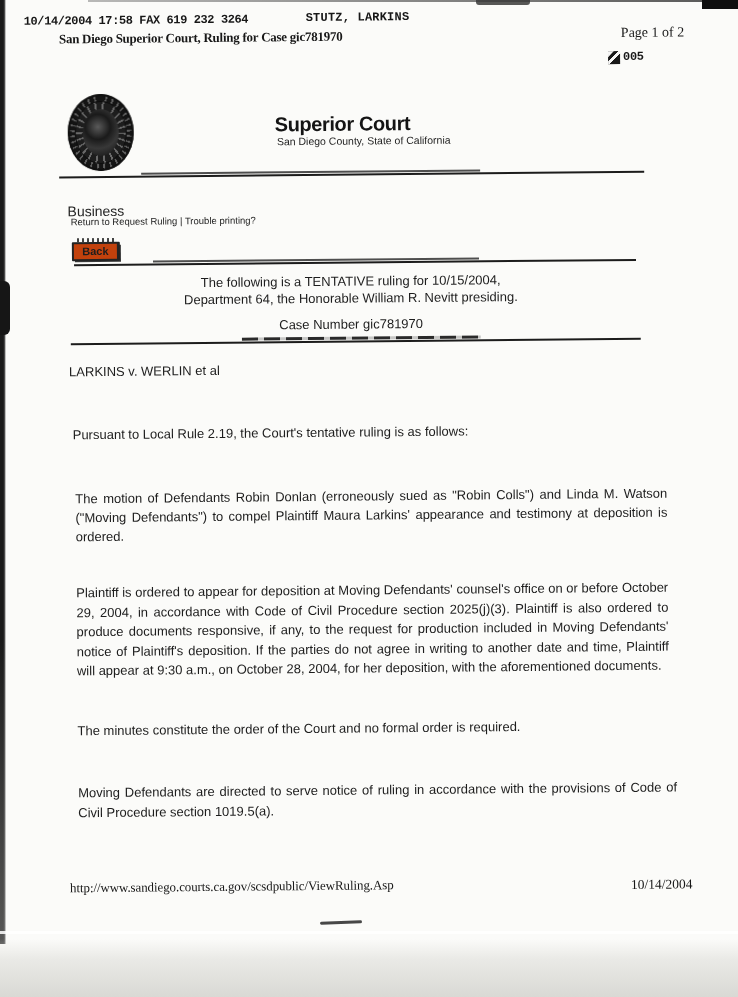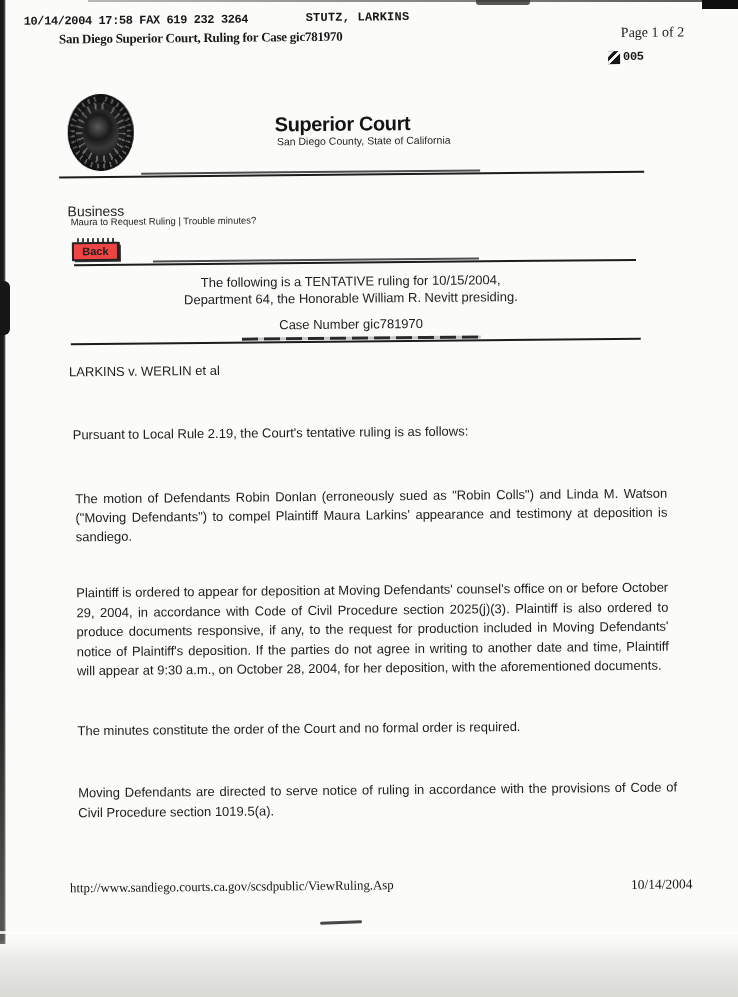--- a/index.html
+++ b/index.html
@@ -80,21 +80,21 @@
   .nav-return { left:73px; top:217px; font-size:9.5px; color:#222; }
   .u { }
   .back-noise {
     left:79px; top:239px; width:38px; height:4px;
     background:repeating-linear-gradient(90deg, #2e2e2e 0 2px, transparent 2px 5px);
     opacity:.9;
   }
   .back-button {
     left:74px; top:243px; width:48px; height:19px;
     border:2px solid #232323; border-right-width:3px; border-radius:1px;
-    background:#ef4444; box-shadow:2px 2px 0 -1px #3a3a3a;
+    background:#c2410c; box-shadow:2px 2px 0 -1px #3a3a3a;
     font-size:11px; font-weight:bold; color:#1d1d1d;
     text-align:center; line-height:14px;
   }
 
   
   .doc-text { font-size:13px; color:#1d1d1d; }
   .head-block { left:80px; top:277px; width:545px; text-align:center; line-height:16.5px; }
   .case-line { left:80px; top:320px; width:545px; text-align:center; }
   .case-title { left:70px; top:365px; }
   .intro { left:73px; top:428px; }
@@ -151,42 +151,42 @@
     <div class="seal-core"></div>
   </div>
   <div class="abs court-title">Superior Court</div>
   <div class="abs court-subtitle">San Diego County, State of California</div>
   <div class="rule rule1">
       <div class="echo"></div>
     </div>
 
   <div class="abs nav-section">Business</div>
   <div class="abs nav-return">
-    <span>Maura to </span><span class="u">Request Ruling</span><span> | </span><span class="u">Trouble minutes?</span>
+    <span>Return to </span><span class="u">Request Ruling</span><span> | </span><span class="u">Trouble printing?</span>
   </div>
   <div class="abs back-noise"></div>
   <div class="abs back-button">Back</div>
   <div class="rule rule2">
       <div class="echo"></div>
     </div>
 
   <div class="abs doc-text head-block">
     <div>The following is a TENTATIVE ruling for 10/15/2004,</div>
     <div>Department 64, the Honorable William R. Nevitt presiding.</div>
   </div>
   <div class="abs doc-text case-line">Case Number gic781970</div>
   <div class="rule rule3">
       <div class="scribble"></div>
     </div>
 
   <div class="abs doc-text case-title">LARKINS v. WERLIN et al</div>
   <div class="abs doc-text intro">Pursuant to Local Rule 2.19, the Court's tentative ruling is as follows:</div>
 
   <div class="abs doc-text para p1">
-    <span>The motion of Defendants Robin Donlan (erroneously sued as "Robin Colls") and Linda M. Watson ("Moving Defendants") to compel Plaintiff Maura Larkins' appearance and testimony at deposition is </span><span class="u">sandiego</span><span>.</span>
+    <span>The motion of Defendants Robin Donlan (erroneously sued as "Robin Colls") and Linda M. Watson ("Moving Defendants") to compel Plaintiff Maura Larkins' appearance and testimony at deposition is </span><span class="u">ordered</span><span>.</span>
   </div>
 
   <div class="abs doc-text para p2">Plaintiff is ordered to appear for deposition at Moving Defendants' counsel's office on or before October 29, 2004, in accordance with Code of Civil Procedure section 2025(j)(3). Plaintiff is also ordered to produce documents responsive, if any, to the request for production included in Moving Defendants' notice of Plaintiff's deposition. If the parties do not agree in writing to another date and time, Plaintiff will appear at 9:30 a.m., on October 28, 2004, for her deposition, with the aforementioned documents.</div>
   <div class="abs doc-text para p3">The minutes constitute the order of the Court and no formal order is required.</div>
   <div class="abs doc-text para p4">Moving Defendants are directed to serve notice of ruling in accordance with the provisions of Code of Civil Procedure section 1019.5(a).</div>
 
   <div class="abs footer-url">http://www.sandiego.courts.ca.gov/scsdpublic/ViewRuling.Asp</div>
   <div class="abs footer-date">10/14/2004</div>
 </div>
 

